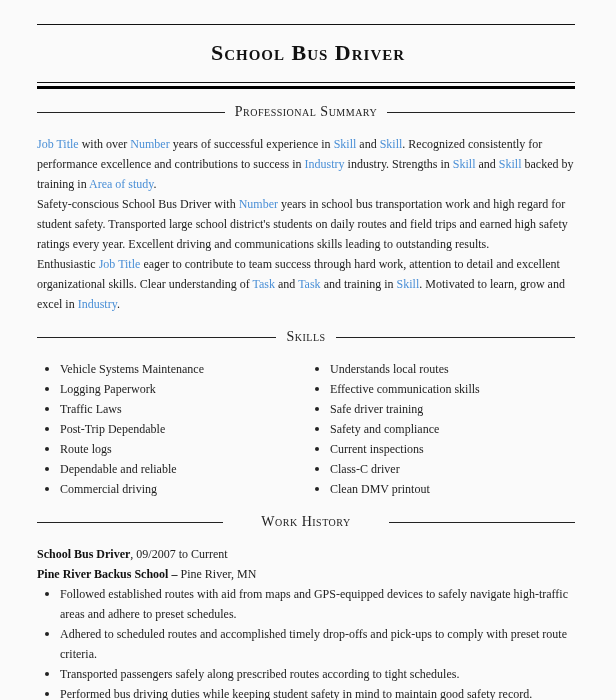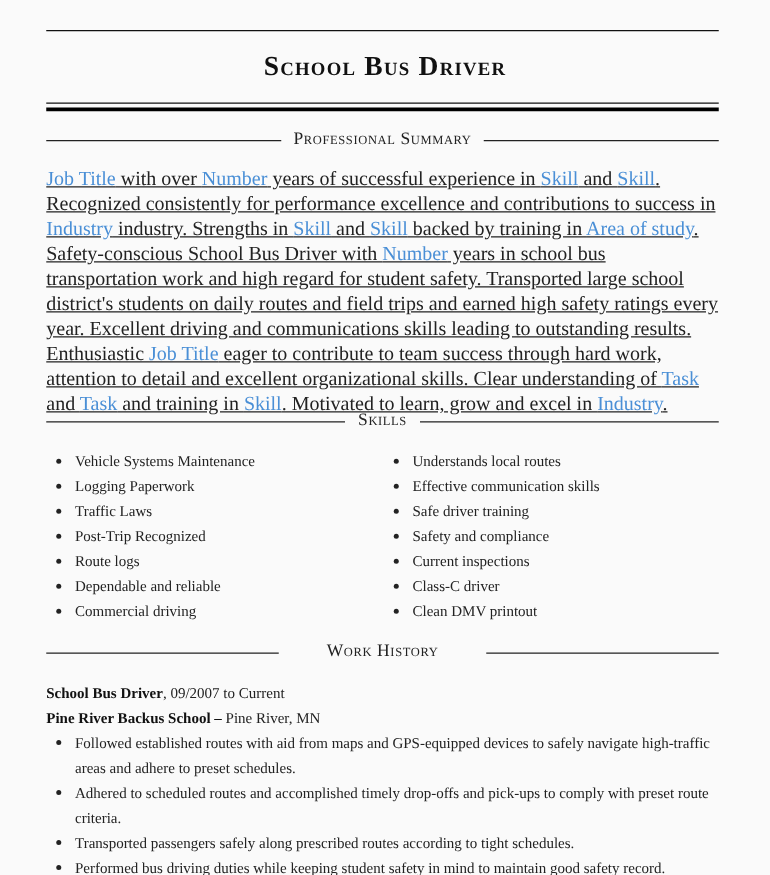--- a/index.html
+++ b/index.html
@@ -33,21 +33,21 @@
     display: flex; align-items: center; justify-content: space-between;
   }
   .section-head .line { flex: 1; border-top: 1px solid #222; }
   .section-head .label {
     padding: 0 10px;
     font-size: 14px; font-variant: small-caps; letter-spacing: 0.5px;
     color: #222;
   }
   .summary {
     position: absolute; left: 37px; width: 540px; top: 134px;
-    font-size: 16px; line-height: 20px; color: #222; text-decoration: underline;
+    font-size: 12px; line-height: 20px; color: #222;
   }
   .summary p { margin: 0; }
   .ph { color: #4a8fd6; }
   .skills {
     position: absolute; left: 37px; width: 540px; top: 359px;
     display: flex;
   }
   .skills ul { list-style: none; margin: 0; padding: 0; width: 270px; }
   .skills li {
     position: relative; padding-left: 23px;
@@ -93,21 +93,21 @@
     <span class="line"></span>
     <span class="label">Skills</span>
     <span class="line"></span>
   </div>
 
   <div class="skills">
     <ul>
       <li>Vehicle Systems Maintenance</li>
       <li>Logging Paperwork</li>
       <li>Traffic Laws</li>
-      <li>Post-Trip Recognized</li>
+      <li>Post-Trip Dependable</li>
       <li>Route logs</li>
       <li>Dependable and reliable</li>
       <li>Commercial driving</li>
     </ul>
     <ul>
       <li>Understands local routes</li>
       <li>Effective communication skills</li>
       <li>Safe driver training</li>
       <li>Safety and compliance</li>
       <li>Current inspections</li>

